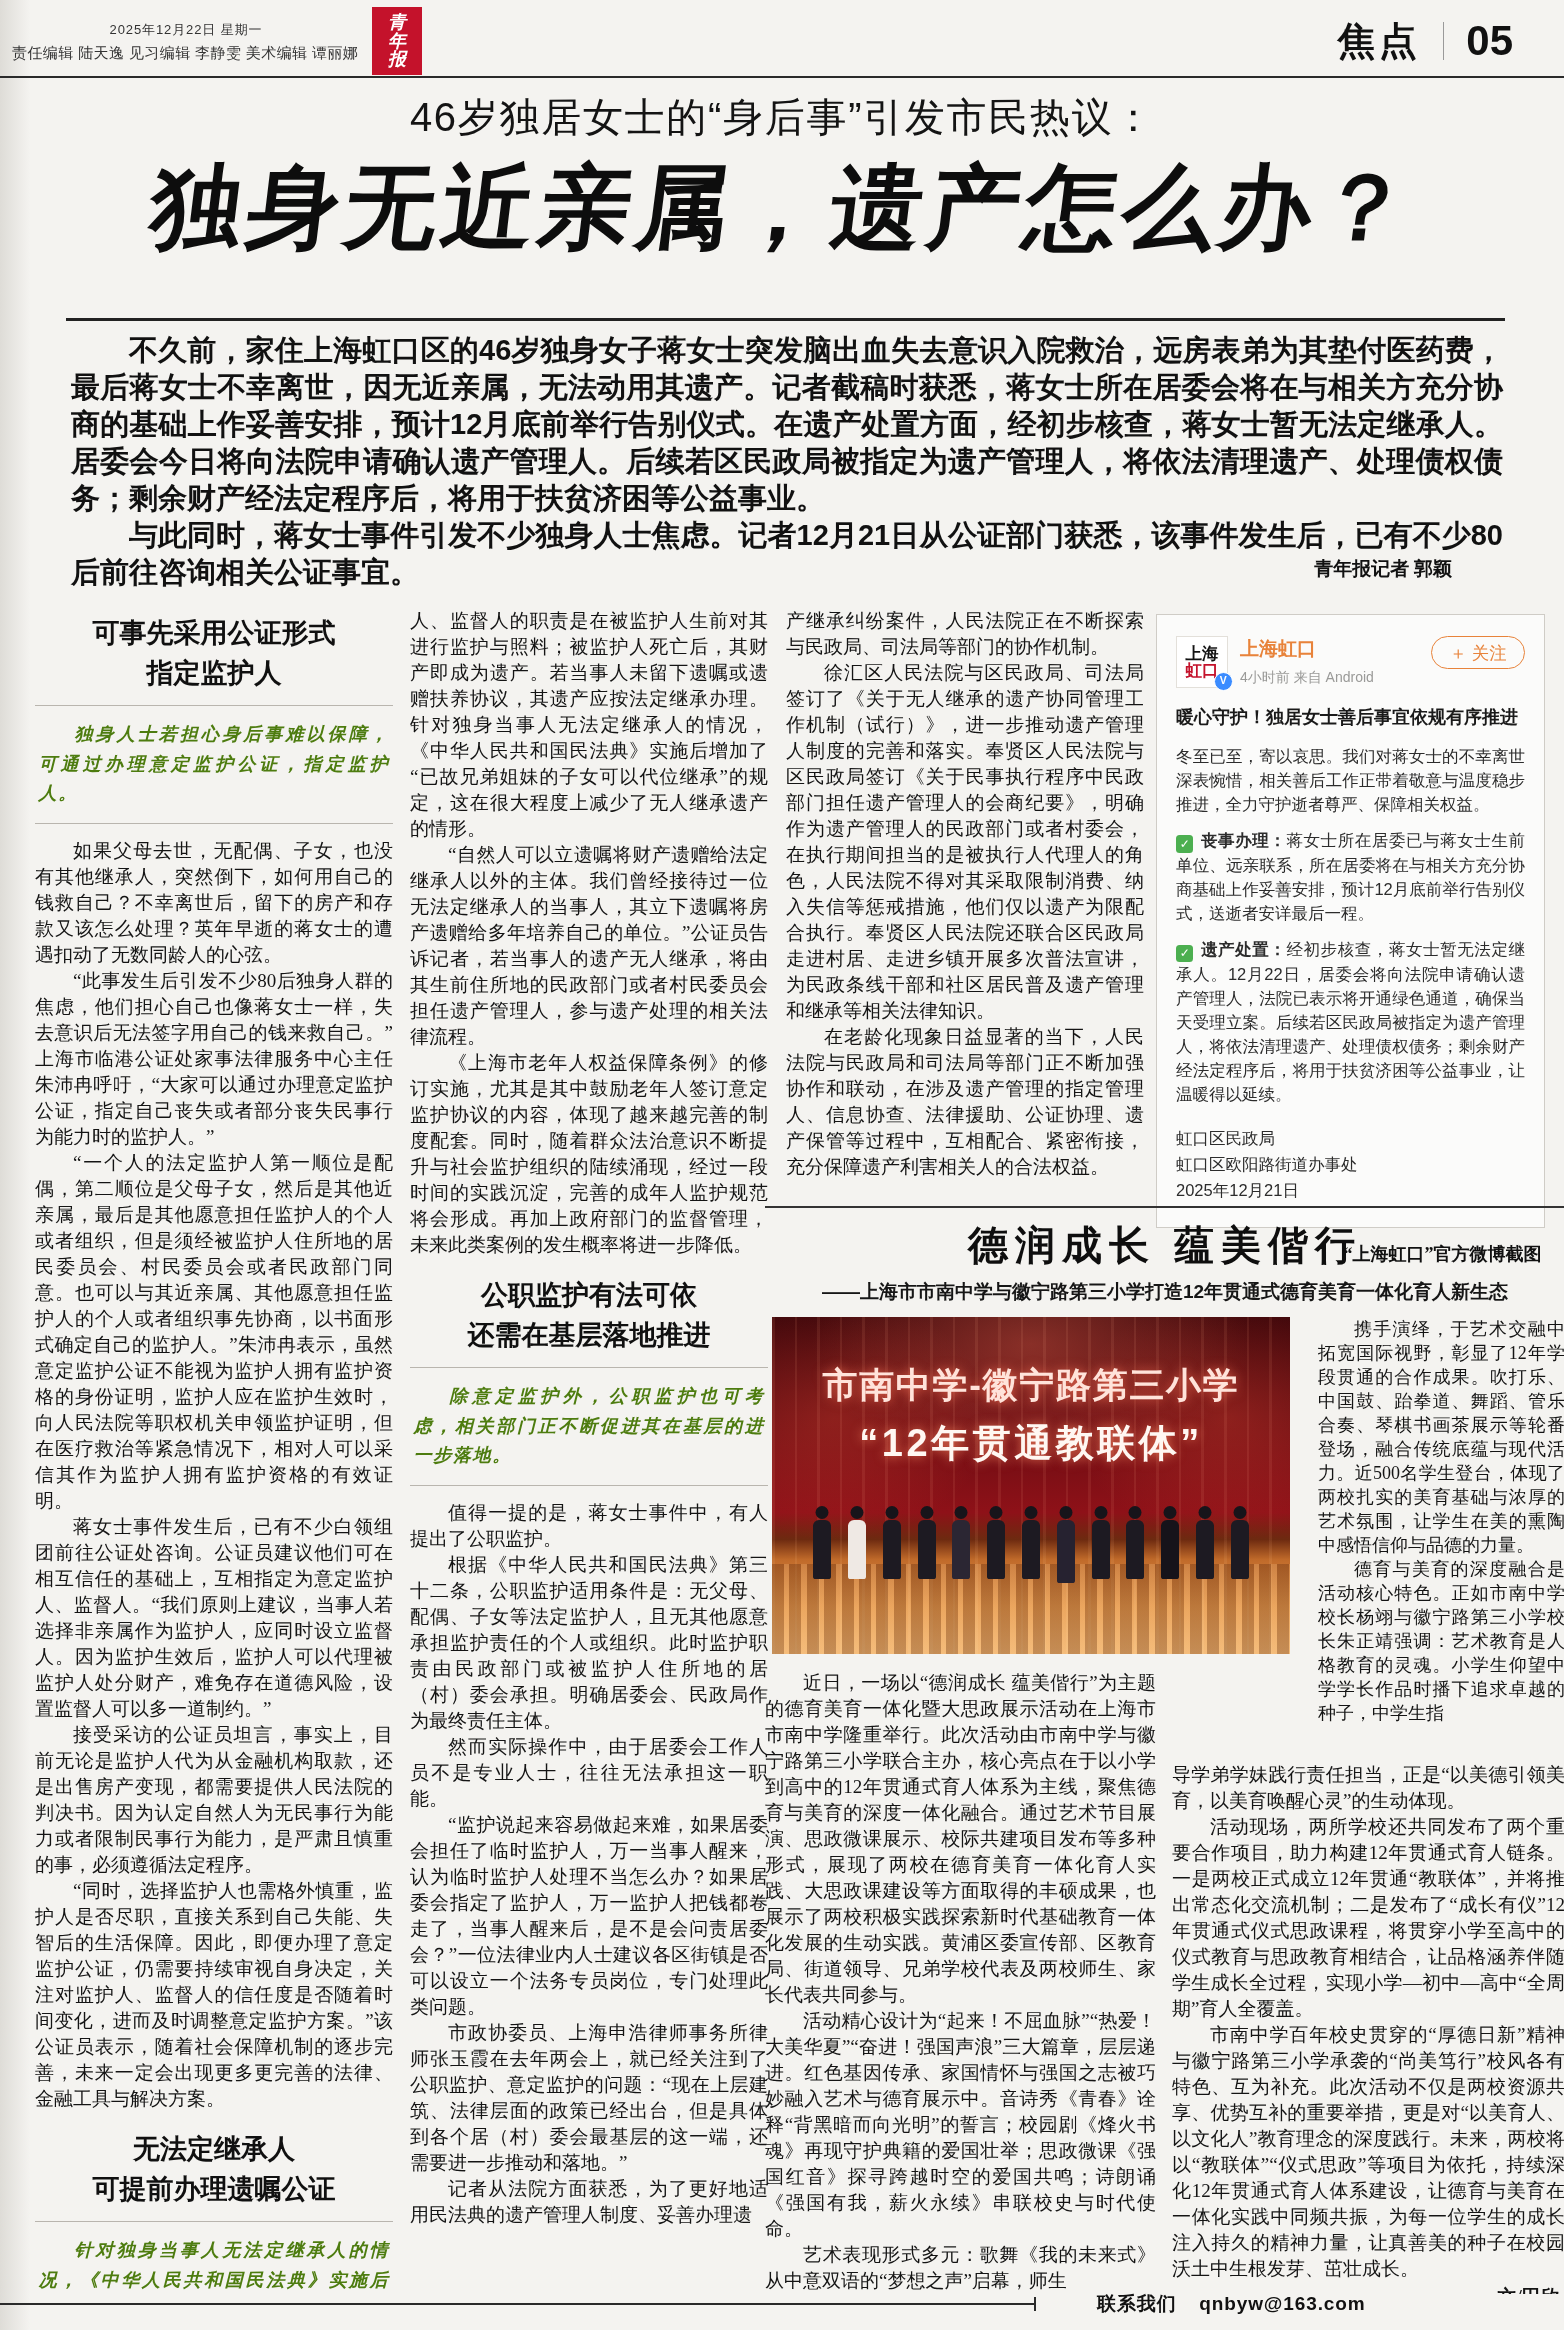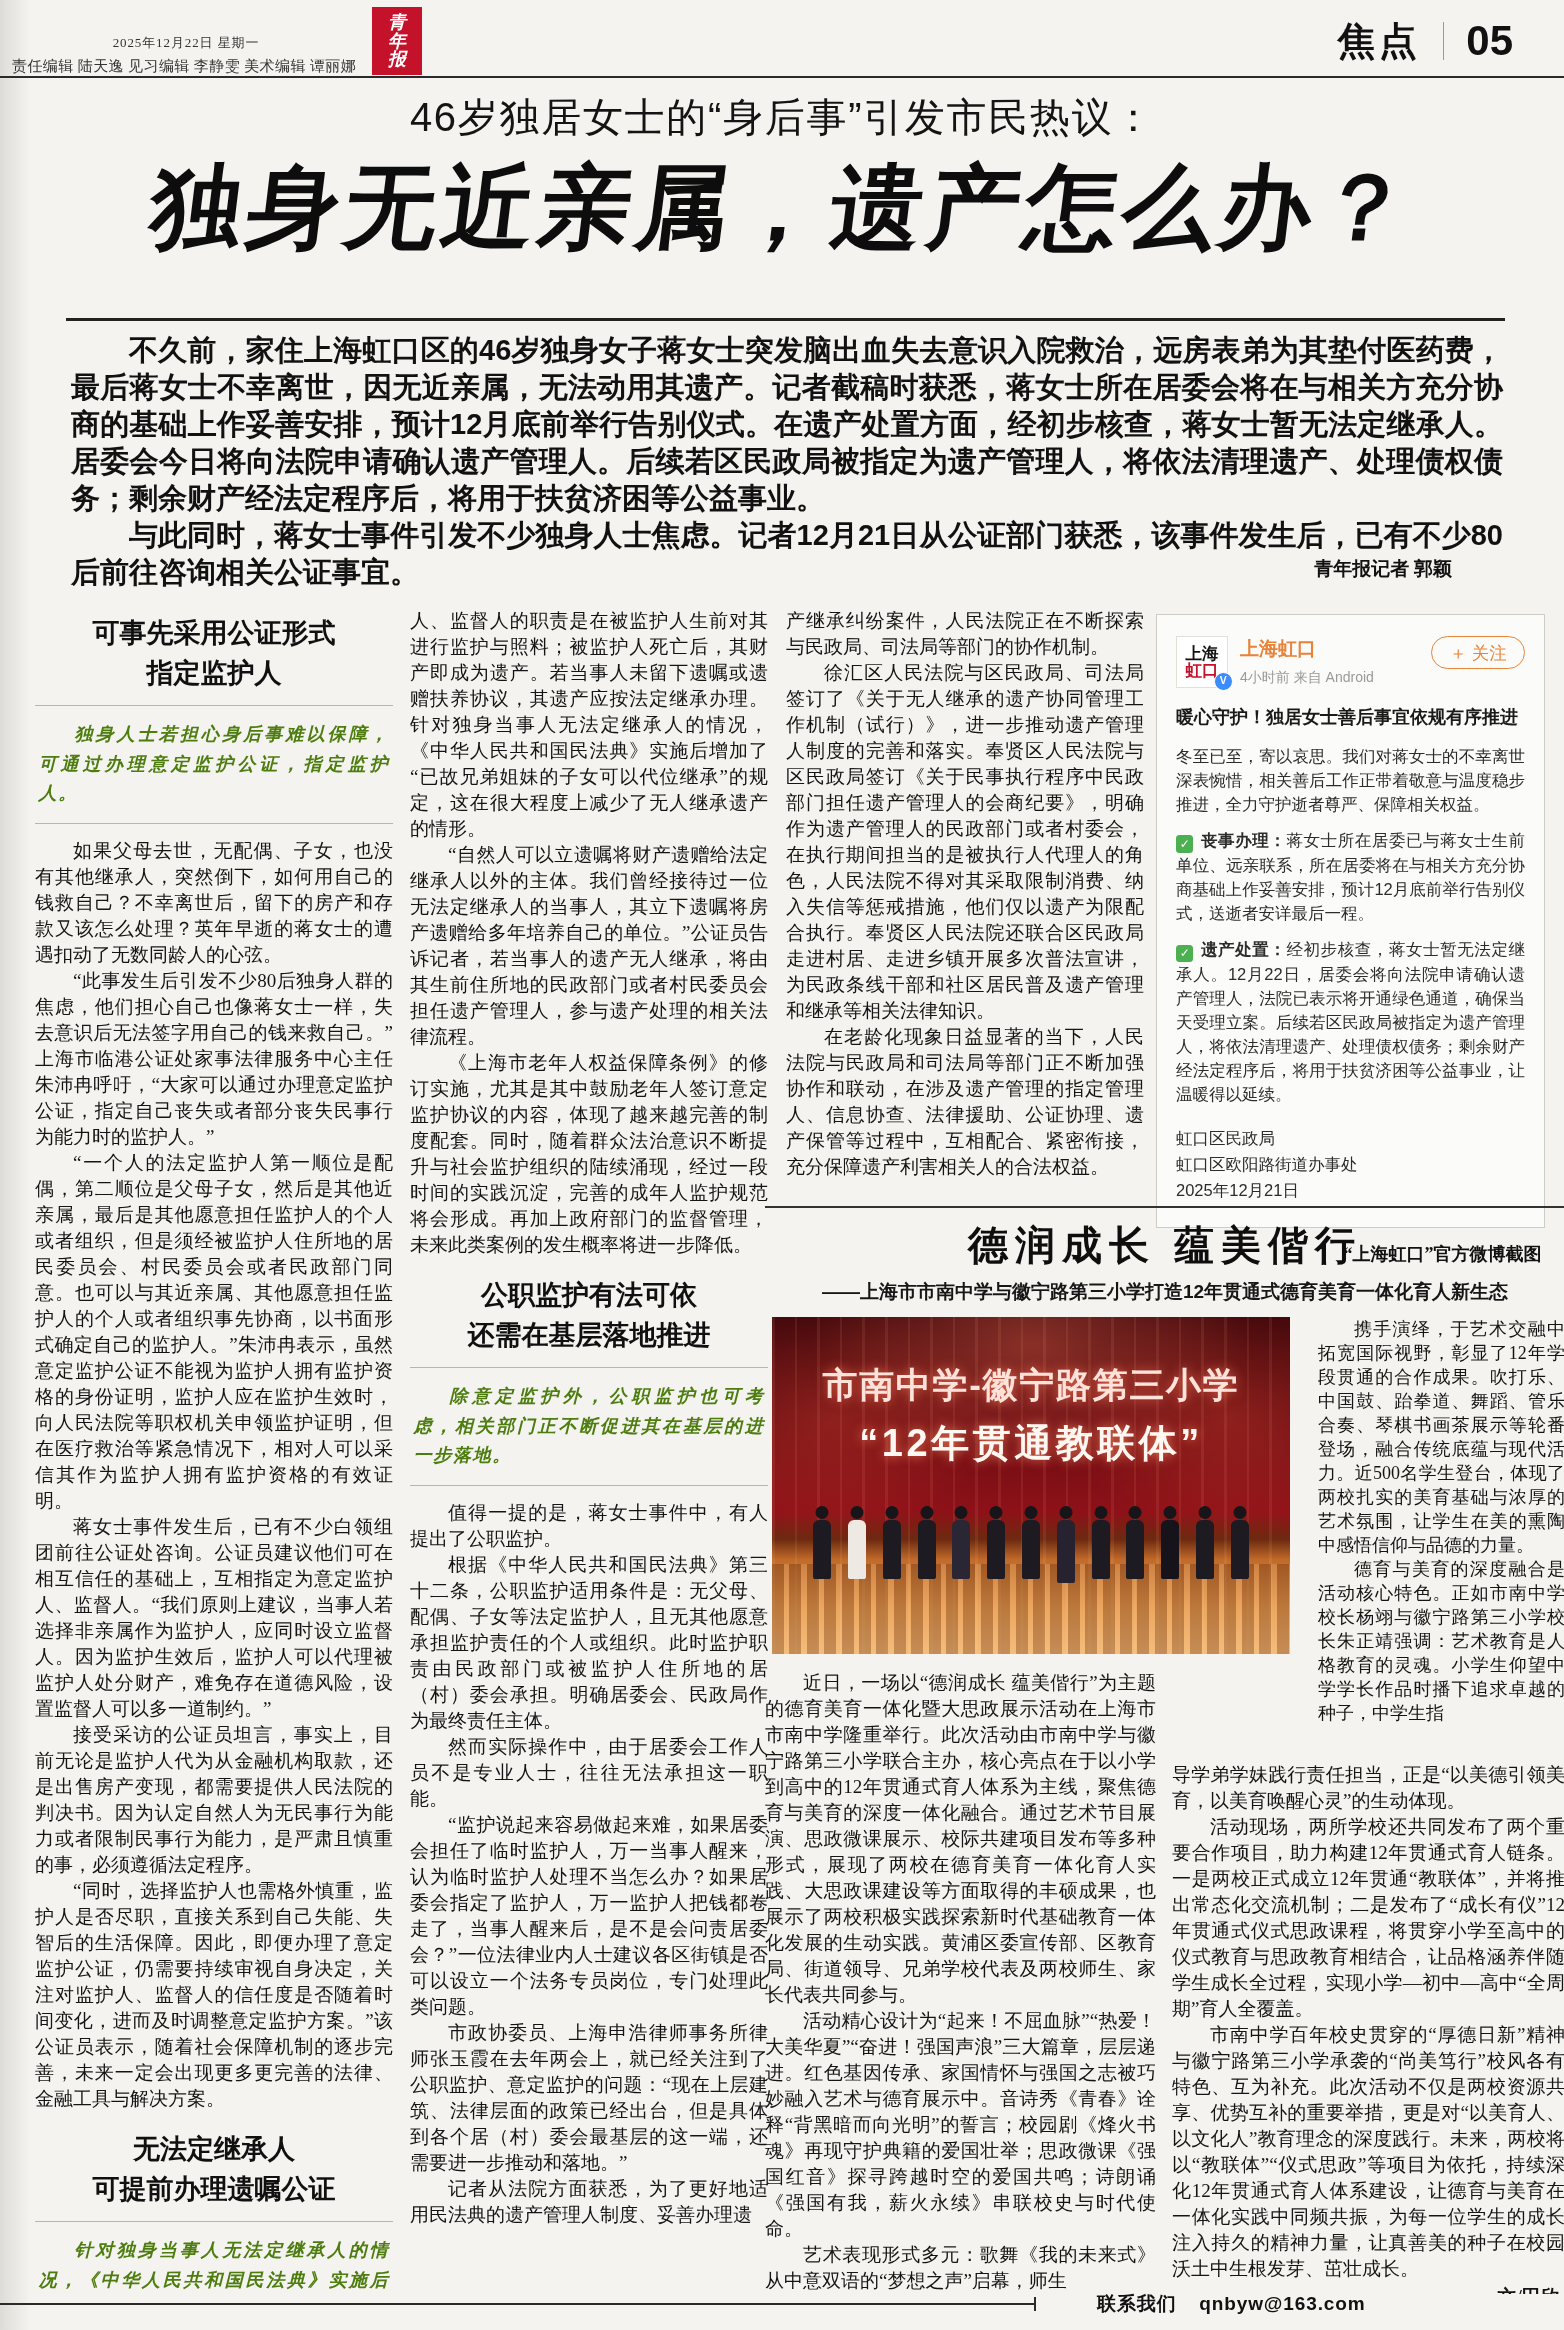--- a/index.html
+++ b/index.html
@@ -5,21 +5,21 @@
   html,body{margin:0;padding:0;background:#e8e6e2;}
   .page{
     position:relative;width:1565px;height:2330px;margin:0 auto;
     background:#f4f3f0;
     font-family:"Liberation Serif","DejaVu Serif",serif;
     color:#1b1b1b;overflow:hidden;
   }
   
   .hdr{position:absolute;left:0;top:0;width:1565px;height:76px;}
   .hdr-rule{position:absolute;left:0;top:76px;width:1565px;height:1.7px;background:#2a2a2a;}
-  .hdr-meta{position:absolute;left:12px;top:34px;width:348px;font-family:Liberation Serif, serif;color:#333;}
+  .hdr-meta{position:absolute;left:12px;top:21px;width:348px;font-family:Liberation Sans, sans-serif;color:#333;}
   .hdr-date{font-size:13px;letter-spacing:0.9px;text-align:center;}
   .hdr-editors{font-size:15px;letter-spacing:0.4px;margin-top:5.2px;white-space:nowrap;}
   .masthead{
     position:absolute;left:372px;top:7px;width:50px;height:68px;background:#c4122b;
     display:flex;flex-direction:column;align-items:center;justify-content:center;
     color:#fff;font-style:italic;font-weight:bold;line-height:1.02;font-size:18px;
   }
   .hdr-right{position:absolute;right:52px;top:15.6px;display:flex;align-items:center;gap:22px;
     font-family:"Liberation Sans",sans-serif;font-weight:bold;}
   .hdr-section{font-size:38px;letter-spacing:3.5px;color:#111;}

